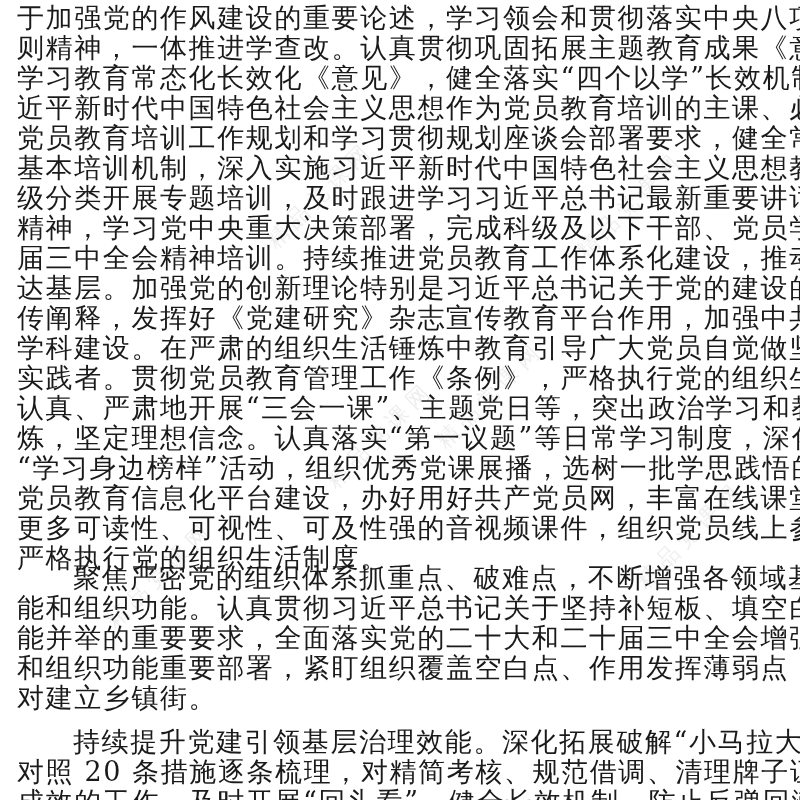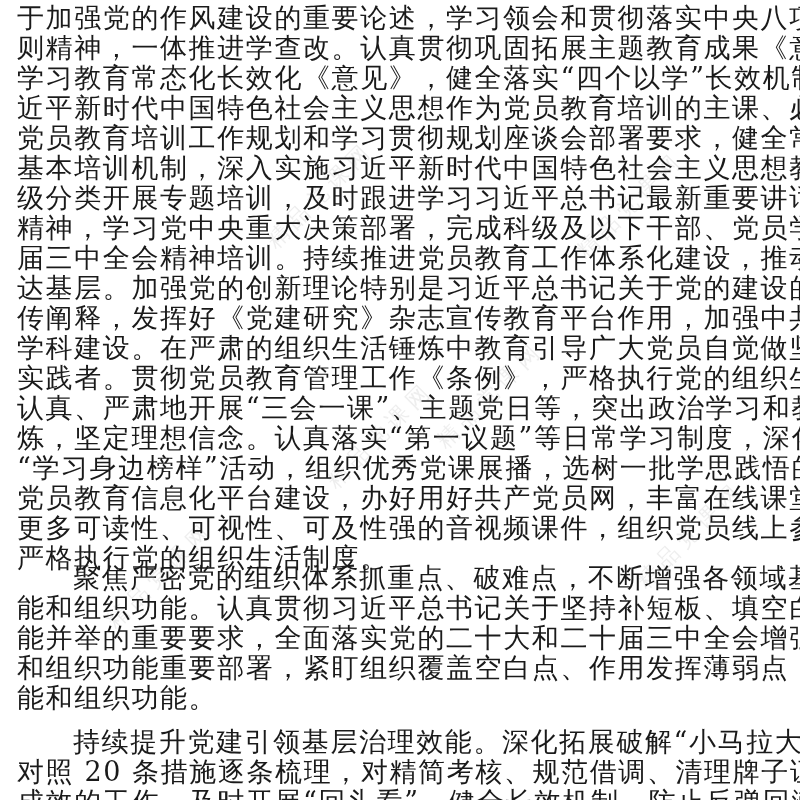--- a/index.html
+++ b/index.html
@@ -49,21 +49,21 @@
     <div class="line" style="top:483px">党员教育信息化平台建设，办好用好共产党员网，丰富在线课堂课程资源，推出</div>
     <div class="line" style="top:513px">更多可读性、可视性、可及性强的音视频课件，组织党员线上参学参训，让党的</div>
     <div class="line" style="top:543px">严格执行党的组织生活制度。</div>
   </div>
 
   <div>
     <div class="line ind" style="top:563px">聚焦严密党的组织体系抓重点、破难点，不断增强各领域基层党组织政治功</div>
     <div class="line" style="top:593px">能和组织功能。认真贯彻习近平总书记关于坚持补短板、填空白与提质量、强功</div>
     <div class="line" style="top:623px">能并举的重要要求，全面落实党的二十大和二十届三中全会增强党组织政治功能</div>
     <div class="line" style="top:653px">和组织功能重要部署，紧盯组织覆盖空白点、作用发挥薄弱点，统筹推进各领域</div>
-    <div class="line" style="top:683px">能和组织功能。</div>
+    <div class="line" style="top:683px">对建立乡镇街。</div>
   </div>
 
   <div>
     <div class="line ind" style="top:727px">持续提升党建引领基层治理效能。深化拓展破解“小马拉大车”问题工作成果。</div>
     <div class="line" style="top:757px">对照 20 条措施逐条梳理，对精简考核、规范借调、清理牌子证明等取得阶段性</div>
     <div class="line" style="top:787px">成效的工作，及时开展“回头看”，健全长效机制，防止反弹回潮；对建立乡镇街</div>
   </div>
 </div>
 
 </body></html>

